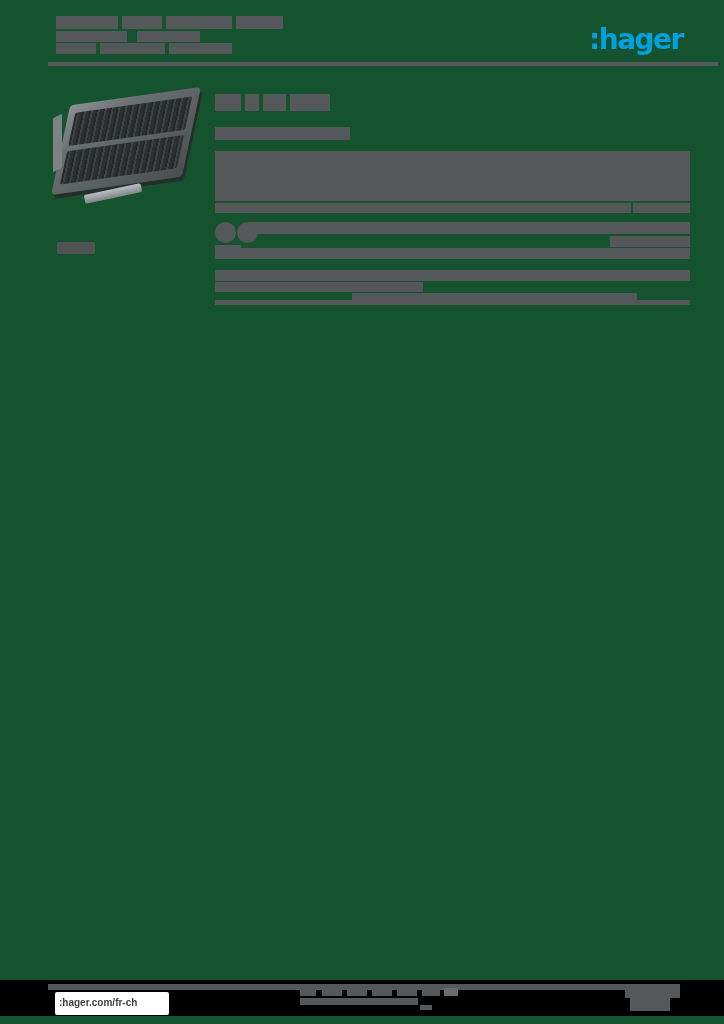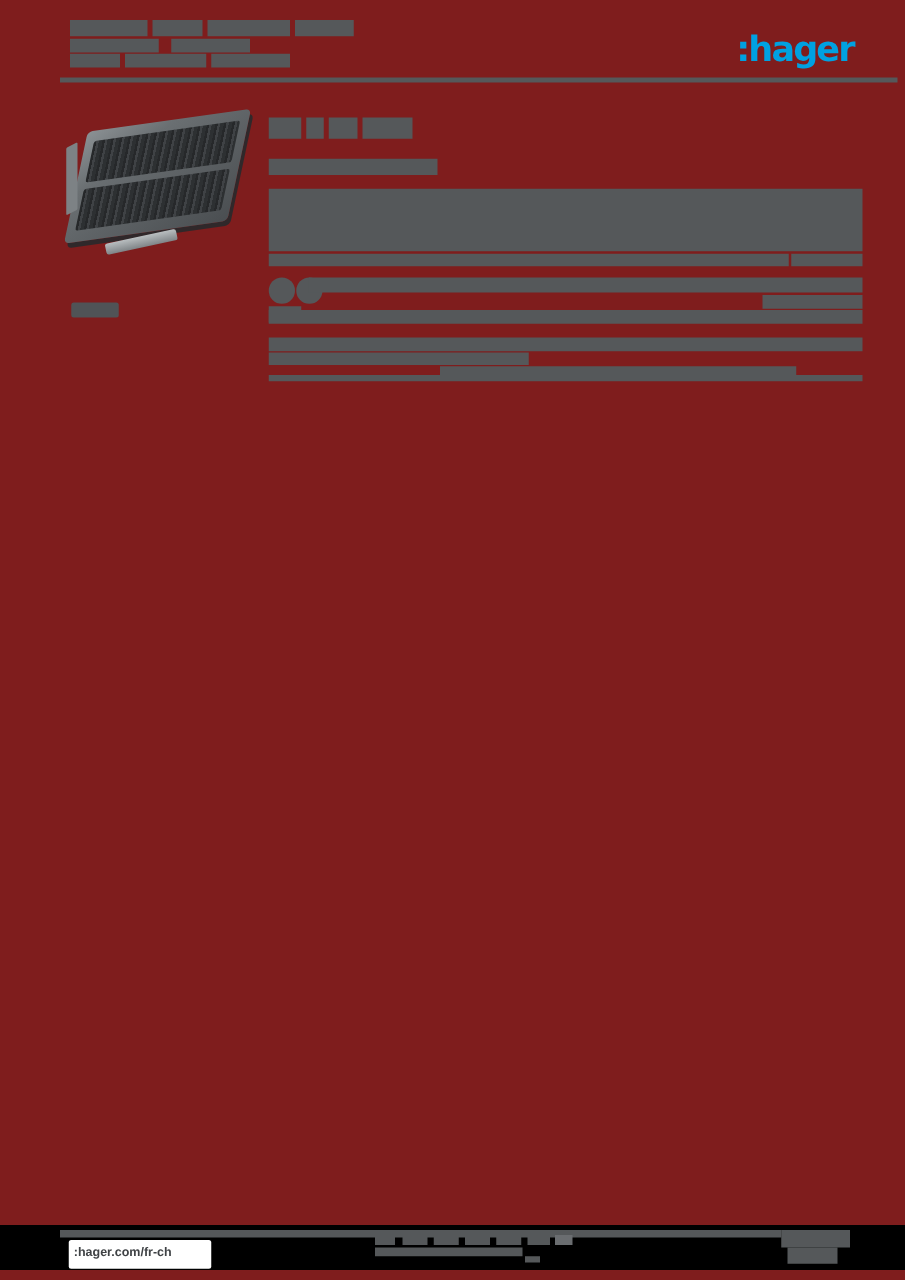--- a/index.html
+++ b/index.html
@@ -1,17 +1,17 @@
 <!DOCTYPE html>
 <html><head>
 <meta charset="utf-8">
 <style>
   html,body{margin:0;padding:0;}
   body{width:724px;height:1024px;font-family:"Liberation Sans",sans-serif;}
-  .stage{position:relative;width:724px;height:1024px;background:#7f1d1d;overflow:hidden;}
+  .stage{position:relative;width:724px;height:1024px;background:#14532d;overflow:hidden;}
   .bar{position:absolute;background:#55585a;}
   .bar.light{background:#6a6d70;}
   .circle{border-radius:50%;}
   
   .logo{position:absolute;left:589px;top:26px;width:95px;height:30px;
         color:#00a1e1;font-weight:bold;font-size:28px;line-height:28px;
         letter-spacing:-1.5px;font-family:"DejaVu Sans","Liberation Sans",sans-serif;}
   
   .hrule{position:absolute;left:48px;top:62px;width:670px;height:4px;background:#55585a;}
   

